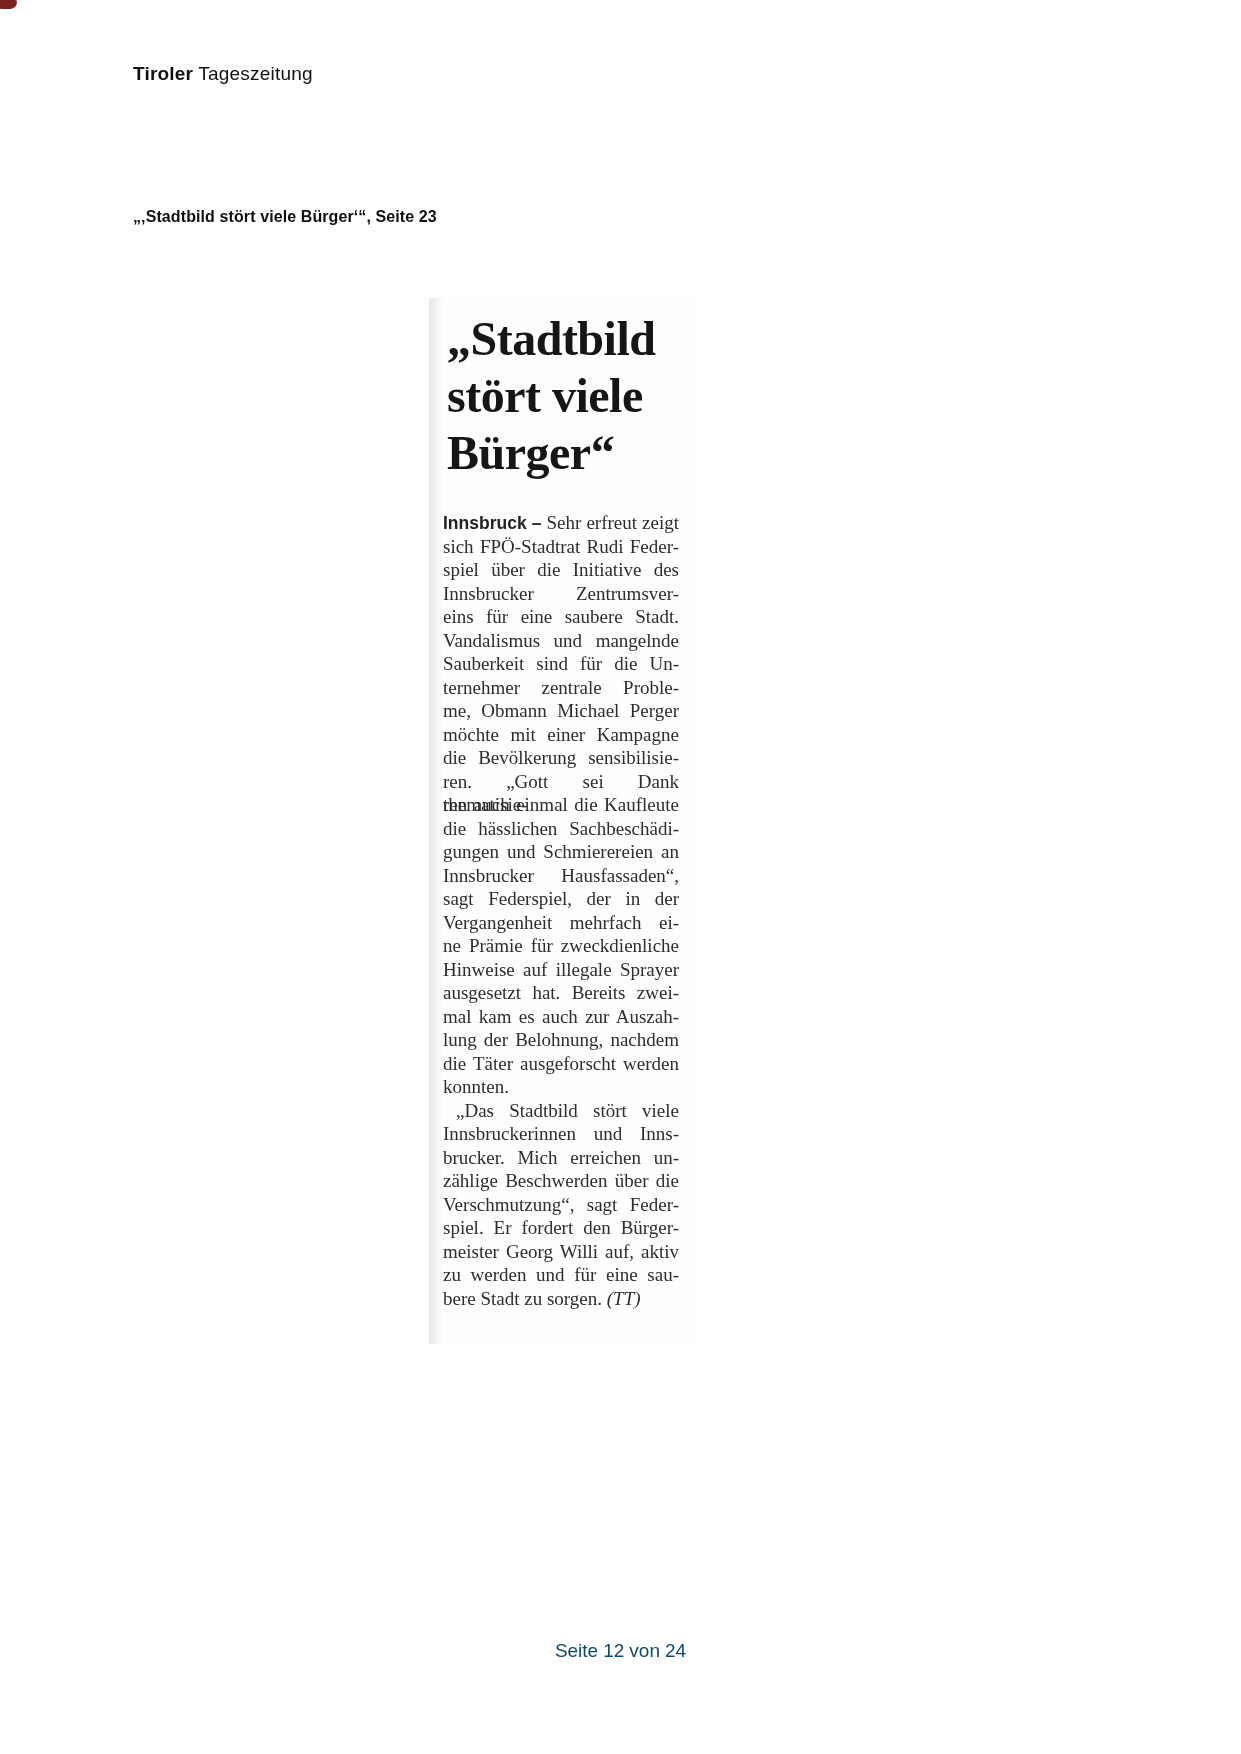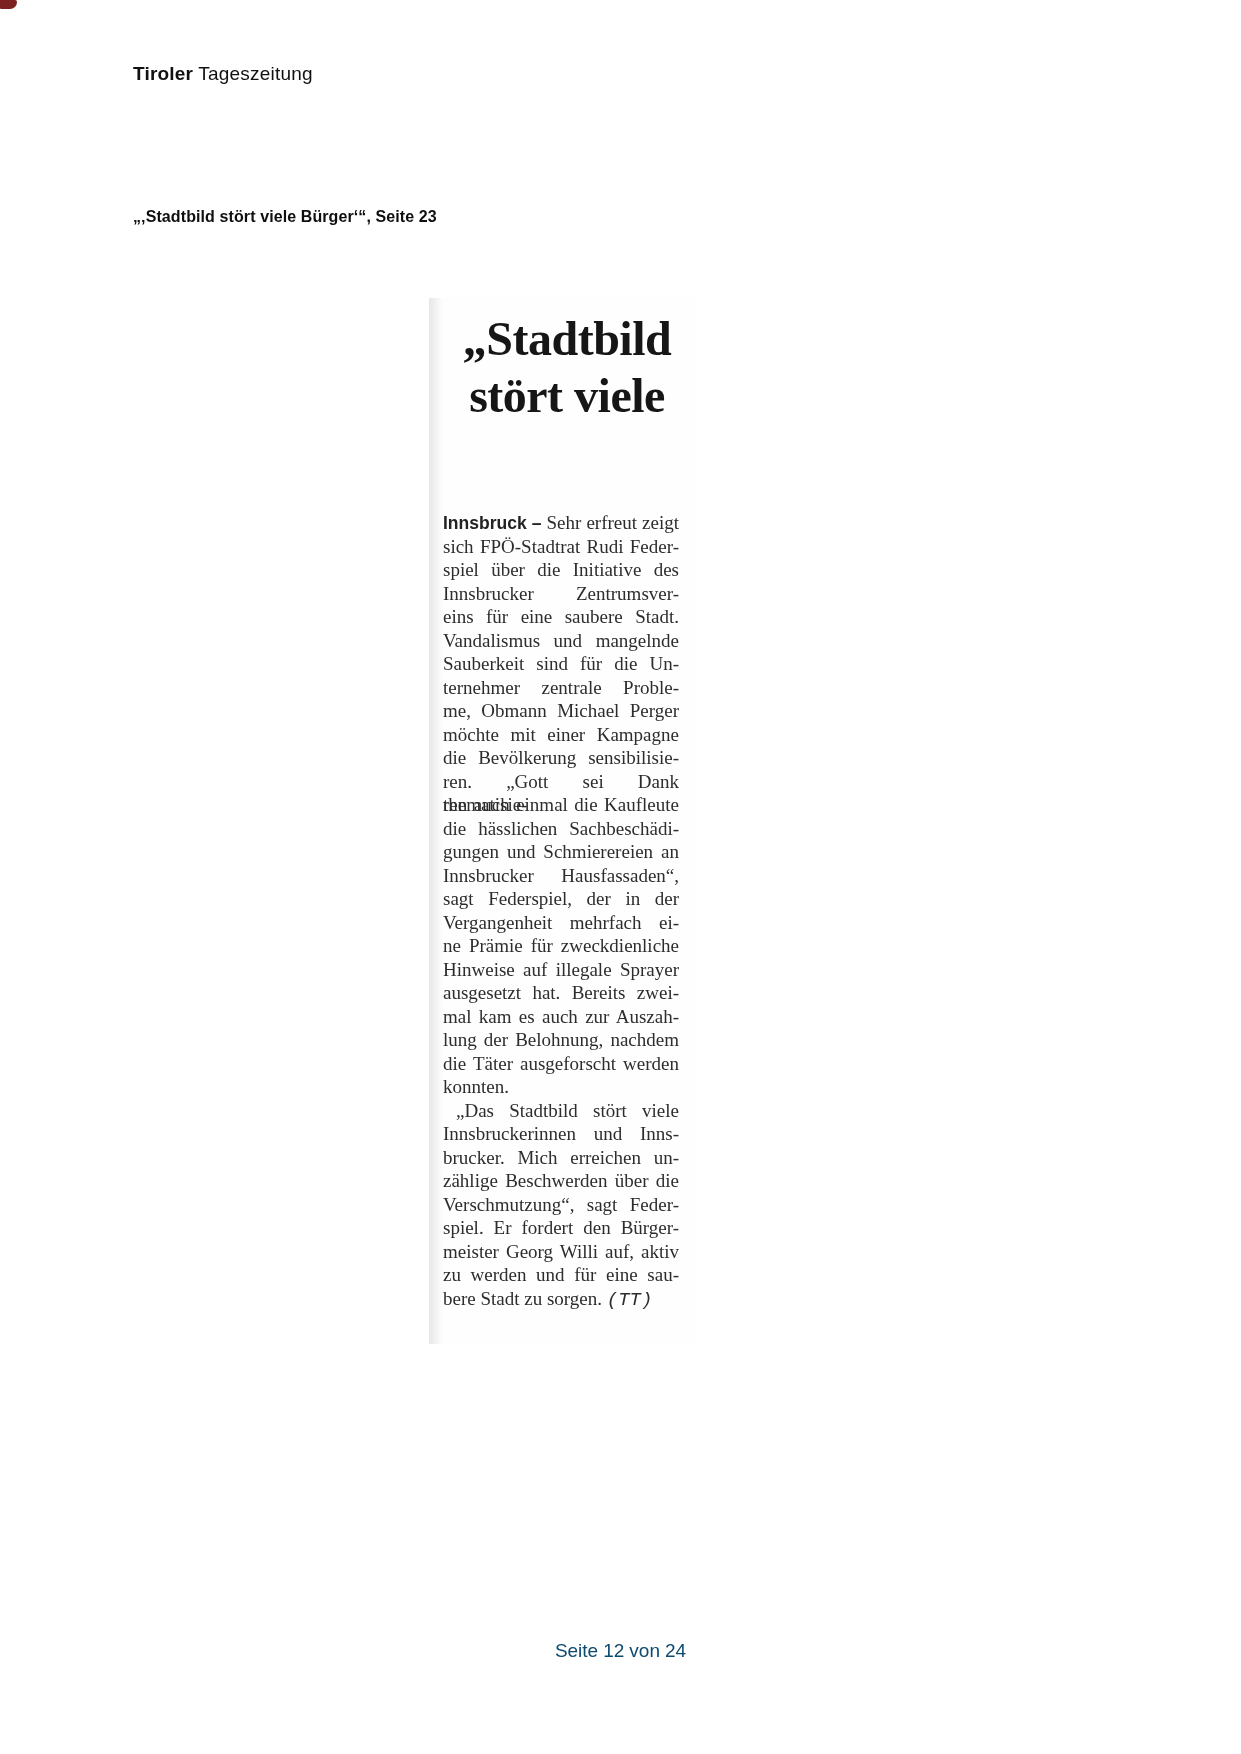--- a/index.html
+++ b/index.html
@@ -48,21 +48,21 @@
     position: absolute;
     left: 0; top: 0; bottom: 0;
     width: 14px;
     background: linear-gradient(90deg, #e7e7e7 0%, rgba(255,255,255,0) 100%);
     pointer-events: none;
   }
   .headline {
     position: absolute;
     left: 18px; top: 12px;
     width: 240px;
-    text-align: center;
+    text-align: left;
     font-family: "Liberation Serif", serif;
     font-weight: bold;
     font-size: 48px;
     line-height: 57px;
     color: #161616;
     letter-spacing: -0.5px;
   }
   .bodycol {
     position: absolute;
     left: 14px; top: 213px;
@@ -83,21 +83,21 @@
     text-align-last: justify;
   }
   .ln.indent { text-indent: 13px; }
   .ln .lead {
     font-family: "Liberation Sans", sans-serif;
     font-weight: bold;
     font-size: 17.5px;
     color: #222222;
     margin-top: 6px;
   }
-  .ln em { font-style: italic; font-family: Liberation Mono, monospace; }
+  .ln em { font-style: italic; }
   .footer {
     position: absolute;
     left: 0; top: 1640px;
     width: 1241px;
     display: flex;
     justify-content: center;
     gap: 5px;
     font-size: 19px;
     color: #0c4a6e;
   }
@@ -115,20 +115,21 @@
     <span>Tageszeitung</span>
   </div>
 
   <h1 class="ref-heading">„‚Stadtbild stört viele Bürger‘“, Seite 23</h1>
 
   <div class="clipping">
 
     <div class="headline">
       <div>„Stadtbild</div>
       <div>stört viele</div>
+      <div>Bürger“</div>
     </div>
 
     <div class="bodycol">
       <div class="ln just"><b class="lead">Innsbruck –</b> <span>Sehr erfreut zeigt</span></div>
       <div class="ln just">sich FPÖ-Stadtrat Rudi Feder-</div>
       <div class="ln just">spiel über die Initiative des</div>
       <div class="ln just">Innsbrucker Zentrumsver-</div>
       <div class="ln just">eins für eine saubere Stadt.</div>
       <div class="ln just">Vandalismus und mangelnde</div>
       <div class="ln just">Sauberkeit sind für die Un-</div>

